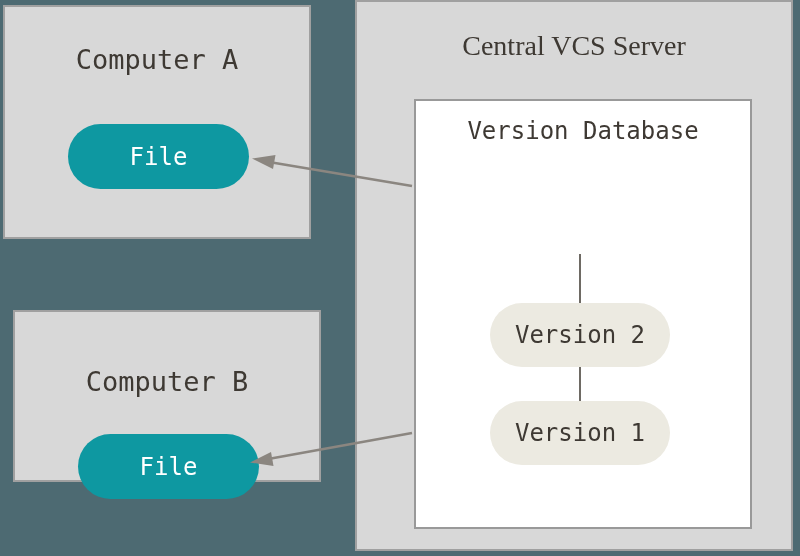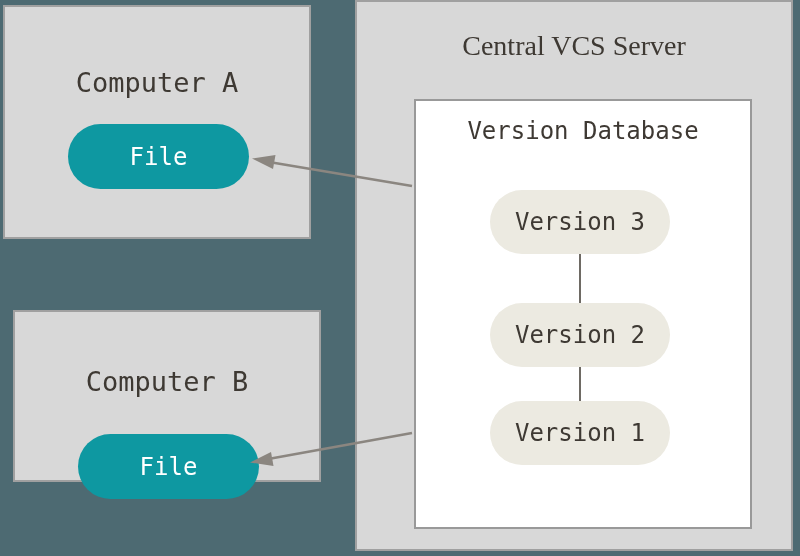--- a/index.html
+++ b/index.html
@@ -27,21 +27,21 @@
   .box-server { left: 355px; top: 0px;  width: 438px; height: 551px; }
 
   .panel-title {
     position: absolute;
     left: 0; right: 0;
     text-align: center;
     font-size: 27px;
     line-height: 1.2;
     white-space: nowrap;
   }
-  .box-a .panel-title { top: 60px; }
+  .box-a .panel-title { top: 37px; }
   .box-b .panel-title { top: 54px; }
   .box-server .panel-title { top: 27px; font-size: 28px; font-family: Liberation Serif, serif; }
 
   .file-pill {
     position: absolute;
     left: 63px;
     width: 181px;
     height: 65px;
     background: var(--file-pill-fill, #0E98A1);
     border-radius: 33px;
@@ -139,23 +139,20 @@
       <span>File</span>
     </div>
   </div>
 
   <div class="panel box-server">
     <div class="panel-title">Central VCS Server</div>
 
     <div class="version-db">
       <div class="db-title">Version Database</div>
 
-      <div class="vpill v1">
-        <span>Version 3</span>
-      </div>
       <div class="connector c1"></div>
 
       <div class="vpill v2">
         <span>Version 2</span>
       </div>
       <div class="connector c2"></div>
 
       <div class="vpill v3">
         <span>Version 1</span>
       </div>

